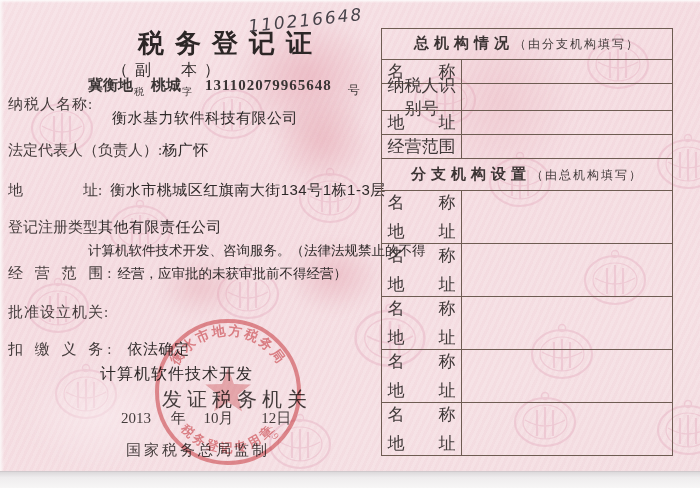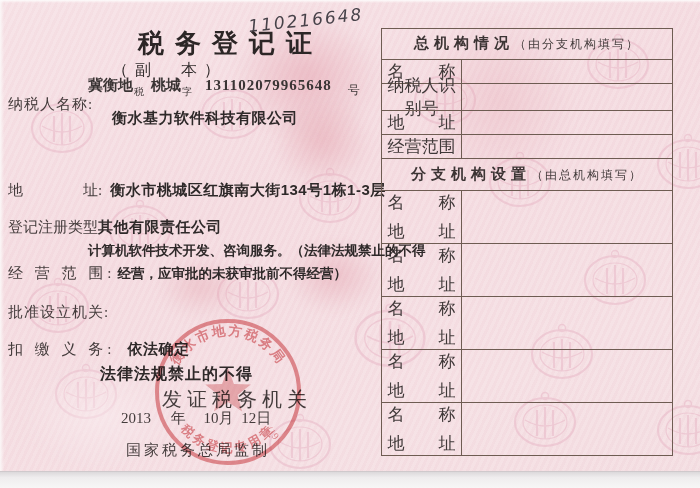--- a/index.html
+++ b/index.html
@@ -23,21 +23,21 @@
     background:linear-gradient(#dcd9db 0, #efedee 35%, #f7f6f6 100%);
     border-top:1px solid #cfc9cc;
   }
   #scan-left { position:absolute; left:0; top:0; bottom:0; width:4px;
     background:linear-gradient(90deg,#fbf7f7, rgba(251,247,247,0)); }
   #scan-top { position:absolute; left:0; right:0; top:0; height:3px;
     background:linear-gradient(#fdfbfb, rgba(253,251,251,0)); }
 
   
   .kai { font-family:"Liberation Serif","DejaVu Serif",serif; color:#443c3c; }
-  .hei { font-family:"Liberation Sans","DejaVu Sans",sans-serif; font-weight:bold; color:#2e2929; }
+  .hei { font-family:"Liberation Sans","DejaVu Sans",sans-serif; font-weight:normal; color:#2e2929; }
 
   #doc-title { left:112px; top:26px; width:226px; text-align:center;
     font-size:26px; font-weight:bold; letter-spacing:11px; color:#2c2626; }
   #doc-subtitle { left:112px; top:60px; width:226px; 
     font-size:16px; letter-spacing:7px; color:#352f2f; }
   #handwritten-no { left:248px; top:10px; font-family:"DejaVu Sans",sans-serif;
     font-style:italic; font-size:17px; letter-spacing:2px; color:#474249;
     transform:rotate(-6deg); }
 
   #serial-line { left:88px; top:76px; font-size:15px; color:#3a3434; white-space:nowrap; font-weight:bold;}
@@ -126,20 +126,23 @@
   <div id="doc-subtitle" class="abs kai">（副　本）</div>
   <div id="handwritten-no" class="abs">110216648</div>
 
   <div id="serial-line" class="abs kai">
     <span>冀衡地</span><span class="sub">税</span><span>桃城</span><span class="sub">字</span><span class="num">131102079965648</span><span class="suffix">号</span>
   </div>
 
   <div class="abs kai field-label" style="left:8px; top:95px; letter-spacing:1px;">纳税人名称:</div>
   <div class="abs hei field-value" style="left:112px; top:109px;">衡水基力软件科技有限公司</div>
 
+  <div class="abs" style="left:8px; top:141px; white-space:nowrap;">
+    <span class="kai field-label">法定代表人（负责人）:</span><span class="hei field-value">杨广怀</span>
+  </div>
 
   <div class="abs" style="left:8px; top:181px; white-space:nowrap;">
     <span class="kai field-label">地　　　　址:</span>
     <span class="hei field-value" style="margin-left:4px;">衡水市桃城区红旗南大街134号1栋1-3层</span>
   </div>
 
   <div class="abs" style="left:8px; top:218px; white-space:nowrap;">
     <span class="kai field-label">登记注册类型</span><span class="hei field-value">其他有限责任公司</span>
   </div>
 
@@ -150,28 +153,28 @@
     </div>
   </div>
 
   <div class="abs kai field-label" style="left:8px; top:303px; letter-spacing:1px;">批准设立机关:</div>
 
   <div class="abs" style="left:8px; top:340px; white-space:nowrap;">
     <span class="kai field-label" style="letter-spacing:4px;">扣 缴 义 务:</span>
     <span class="hei field-value" style="margin-left:8px;">依法确定</span>
   </div>
 
-  <div class="abs hei zmid" style="left:100px; top:364px; font-size:16px; letter-spacing:1px;">法律法规禁止的不得</div>
+  <div class="abs hei zmid" style="left:100px; top:364px; font-size:16px; letter-spacing:1px;">计算机软件技术开发</div>
   <div class="abs kai zmid" style="left:162px; top:386px; font-size:20px; letter-spacing:5px;">发证税务机关</div>
 
   <div class="abs kai zmid" style="left:121px; top:409px; font-size:15px; white-space:nowrap;">
     <span>2013</span>
     <span style="margin-left:16px;">年</span>
     <span style="margin-left:14px;text-align:right;">10月</span>
-    <span style="margin-left:4px;">12日</span>
+    <span style="margin-left:24px;">12日</span>
   </div>
 
   <div class="abs kai zmid" style="left:126px; top:441px; font-size:15px; letter-spacing:3px;">国家税务总局监制</div>
 
   <div id="right-table" class="abs">
 
     <div class="t-sec-header" style="height:44px;">
       <div class="t-sec-title kai">总机构情况</div>
       <div class="t-sec-sub kai">（由分支机构填写）</div>
     </div>

